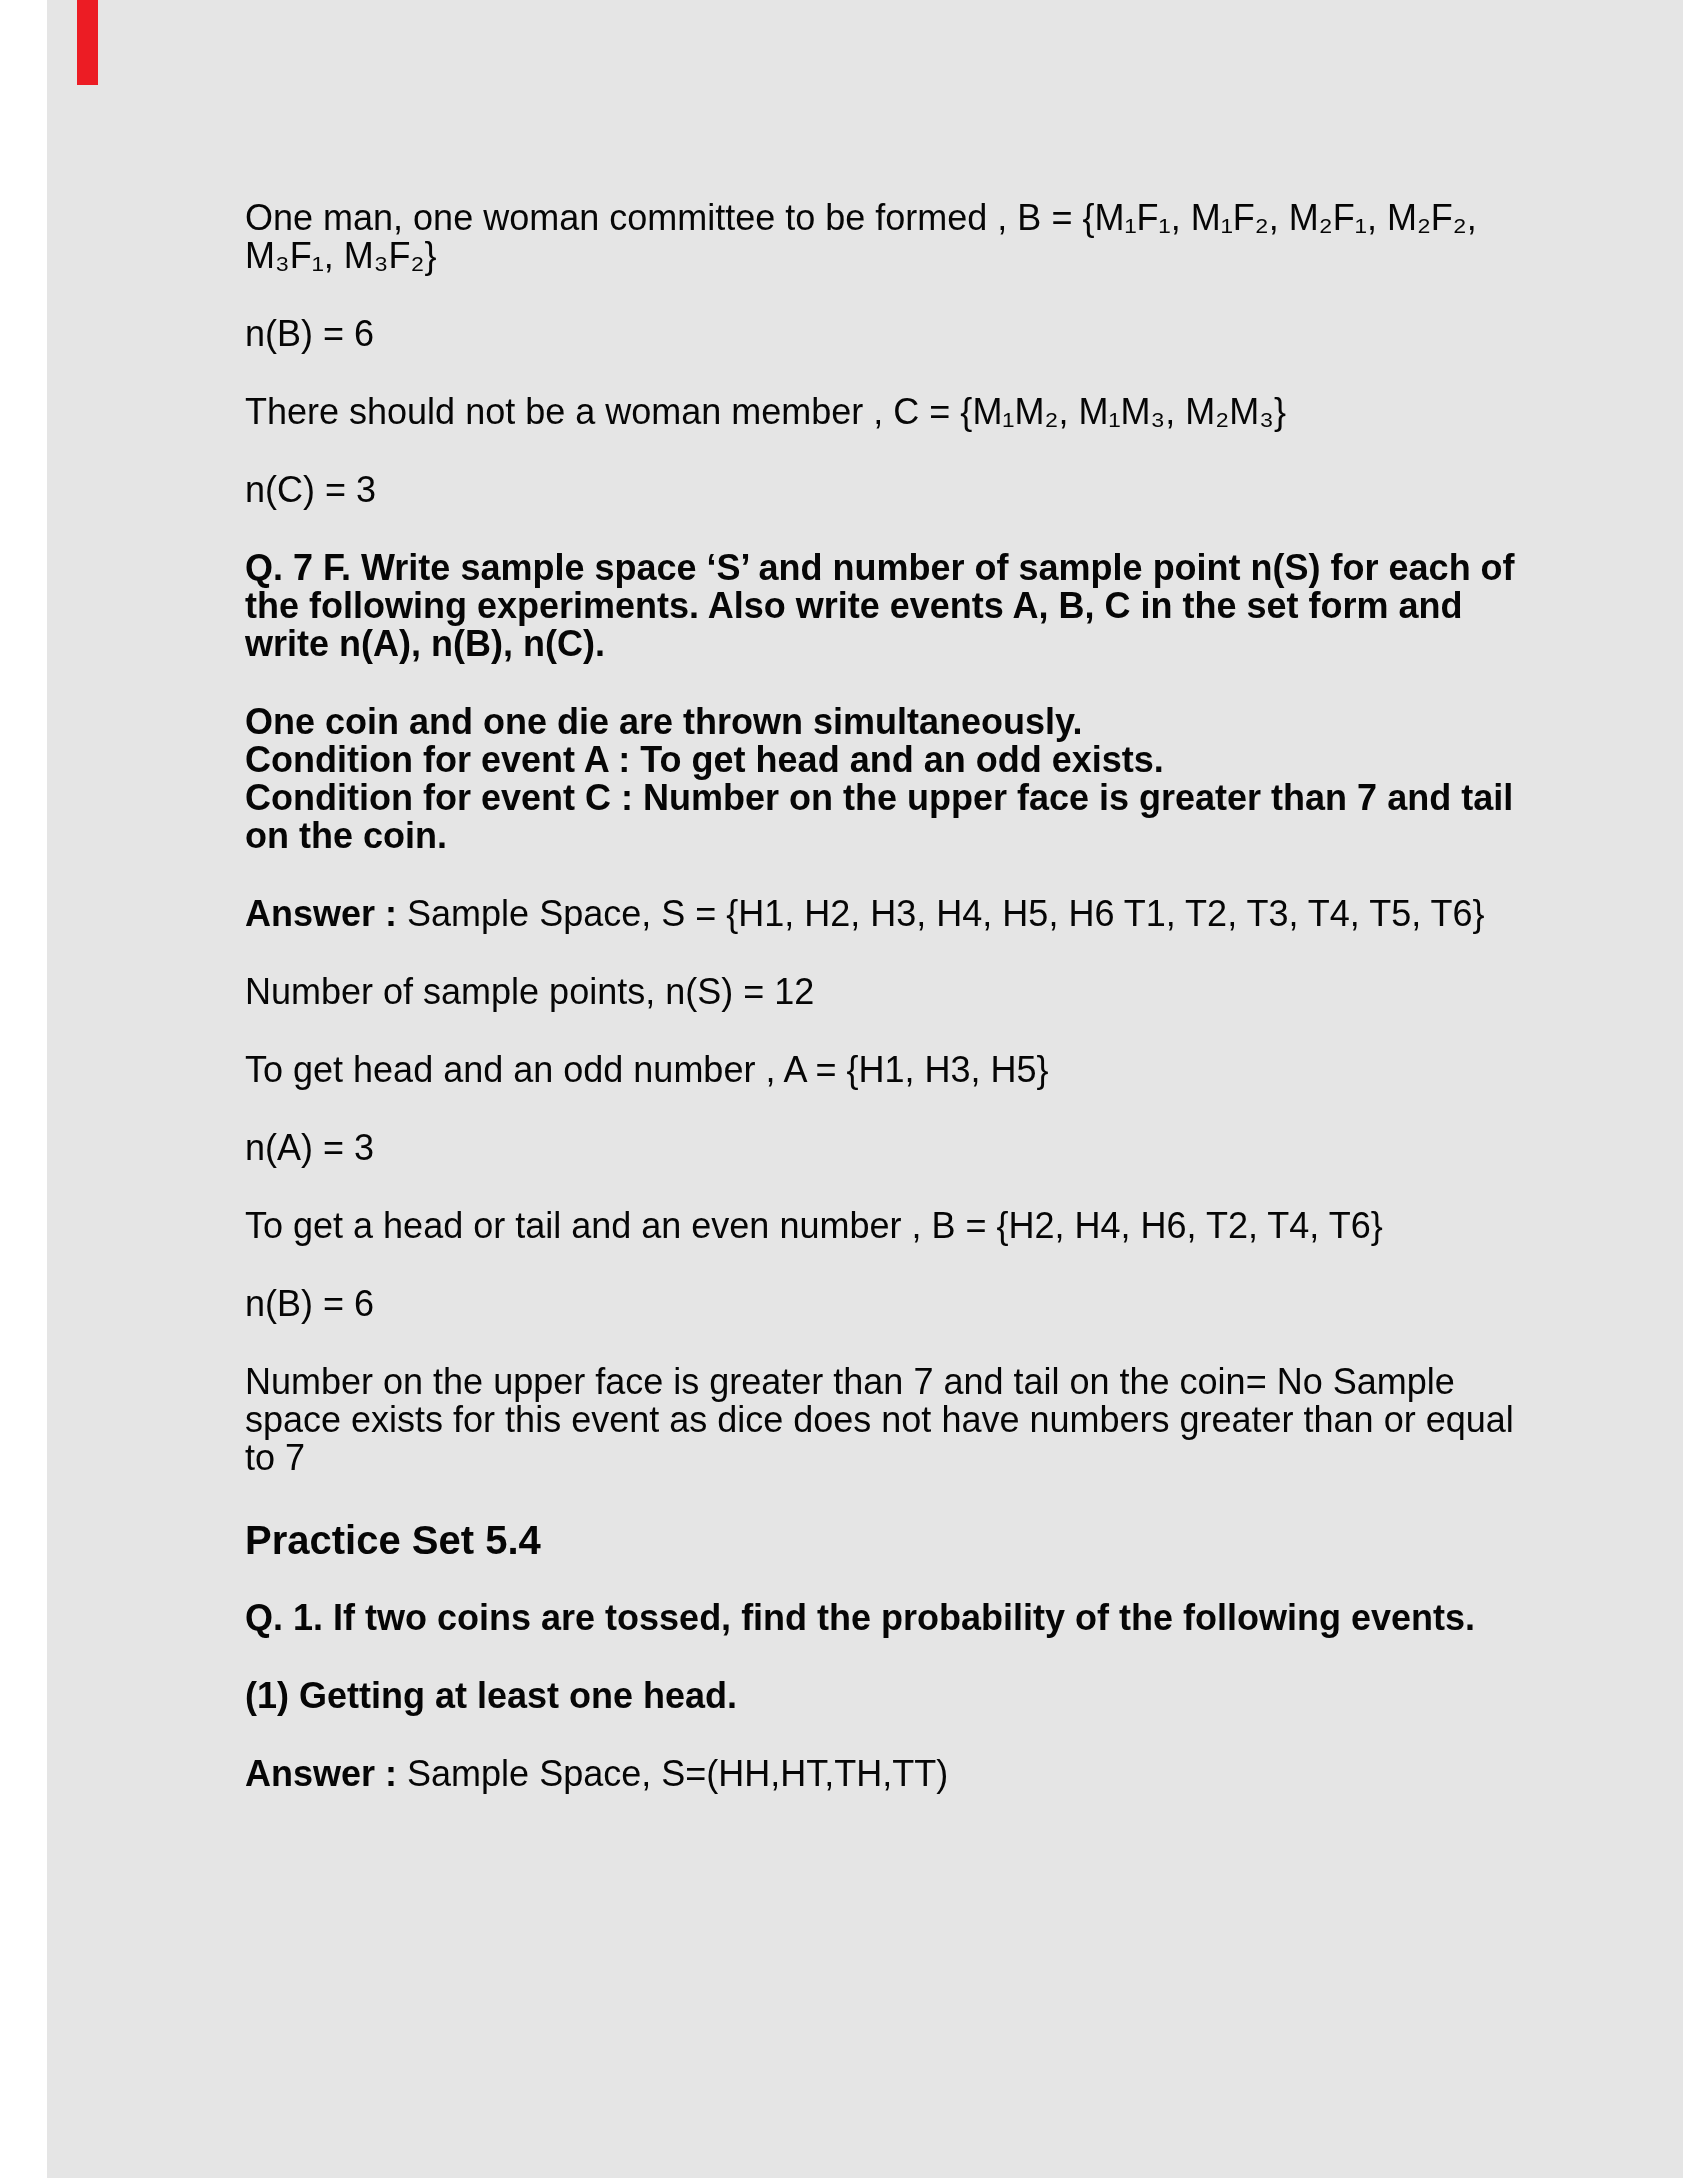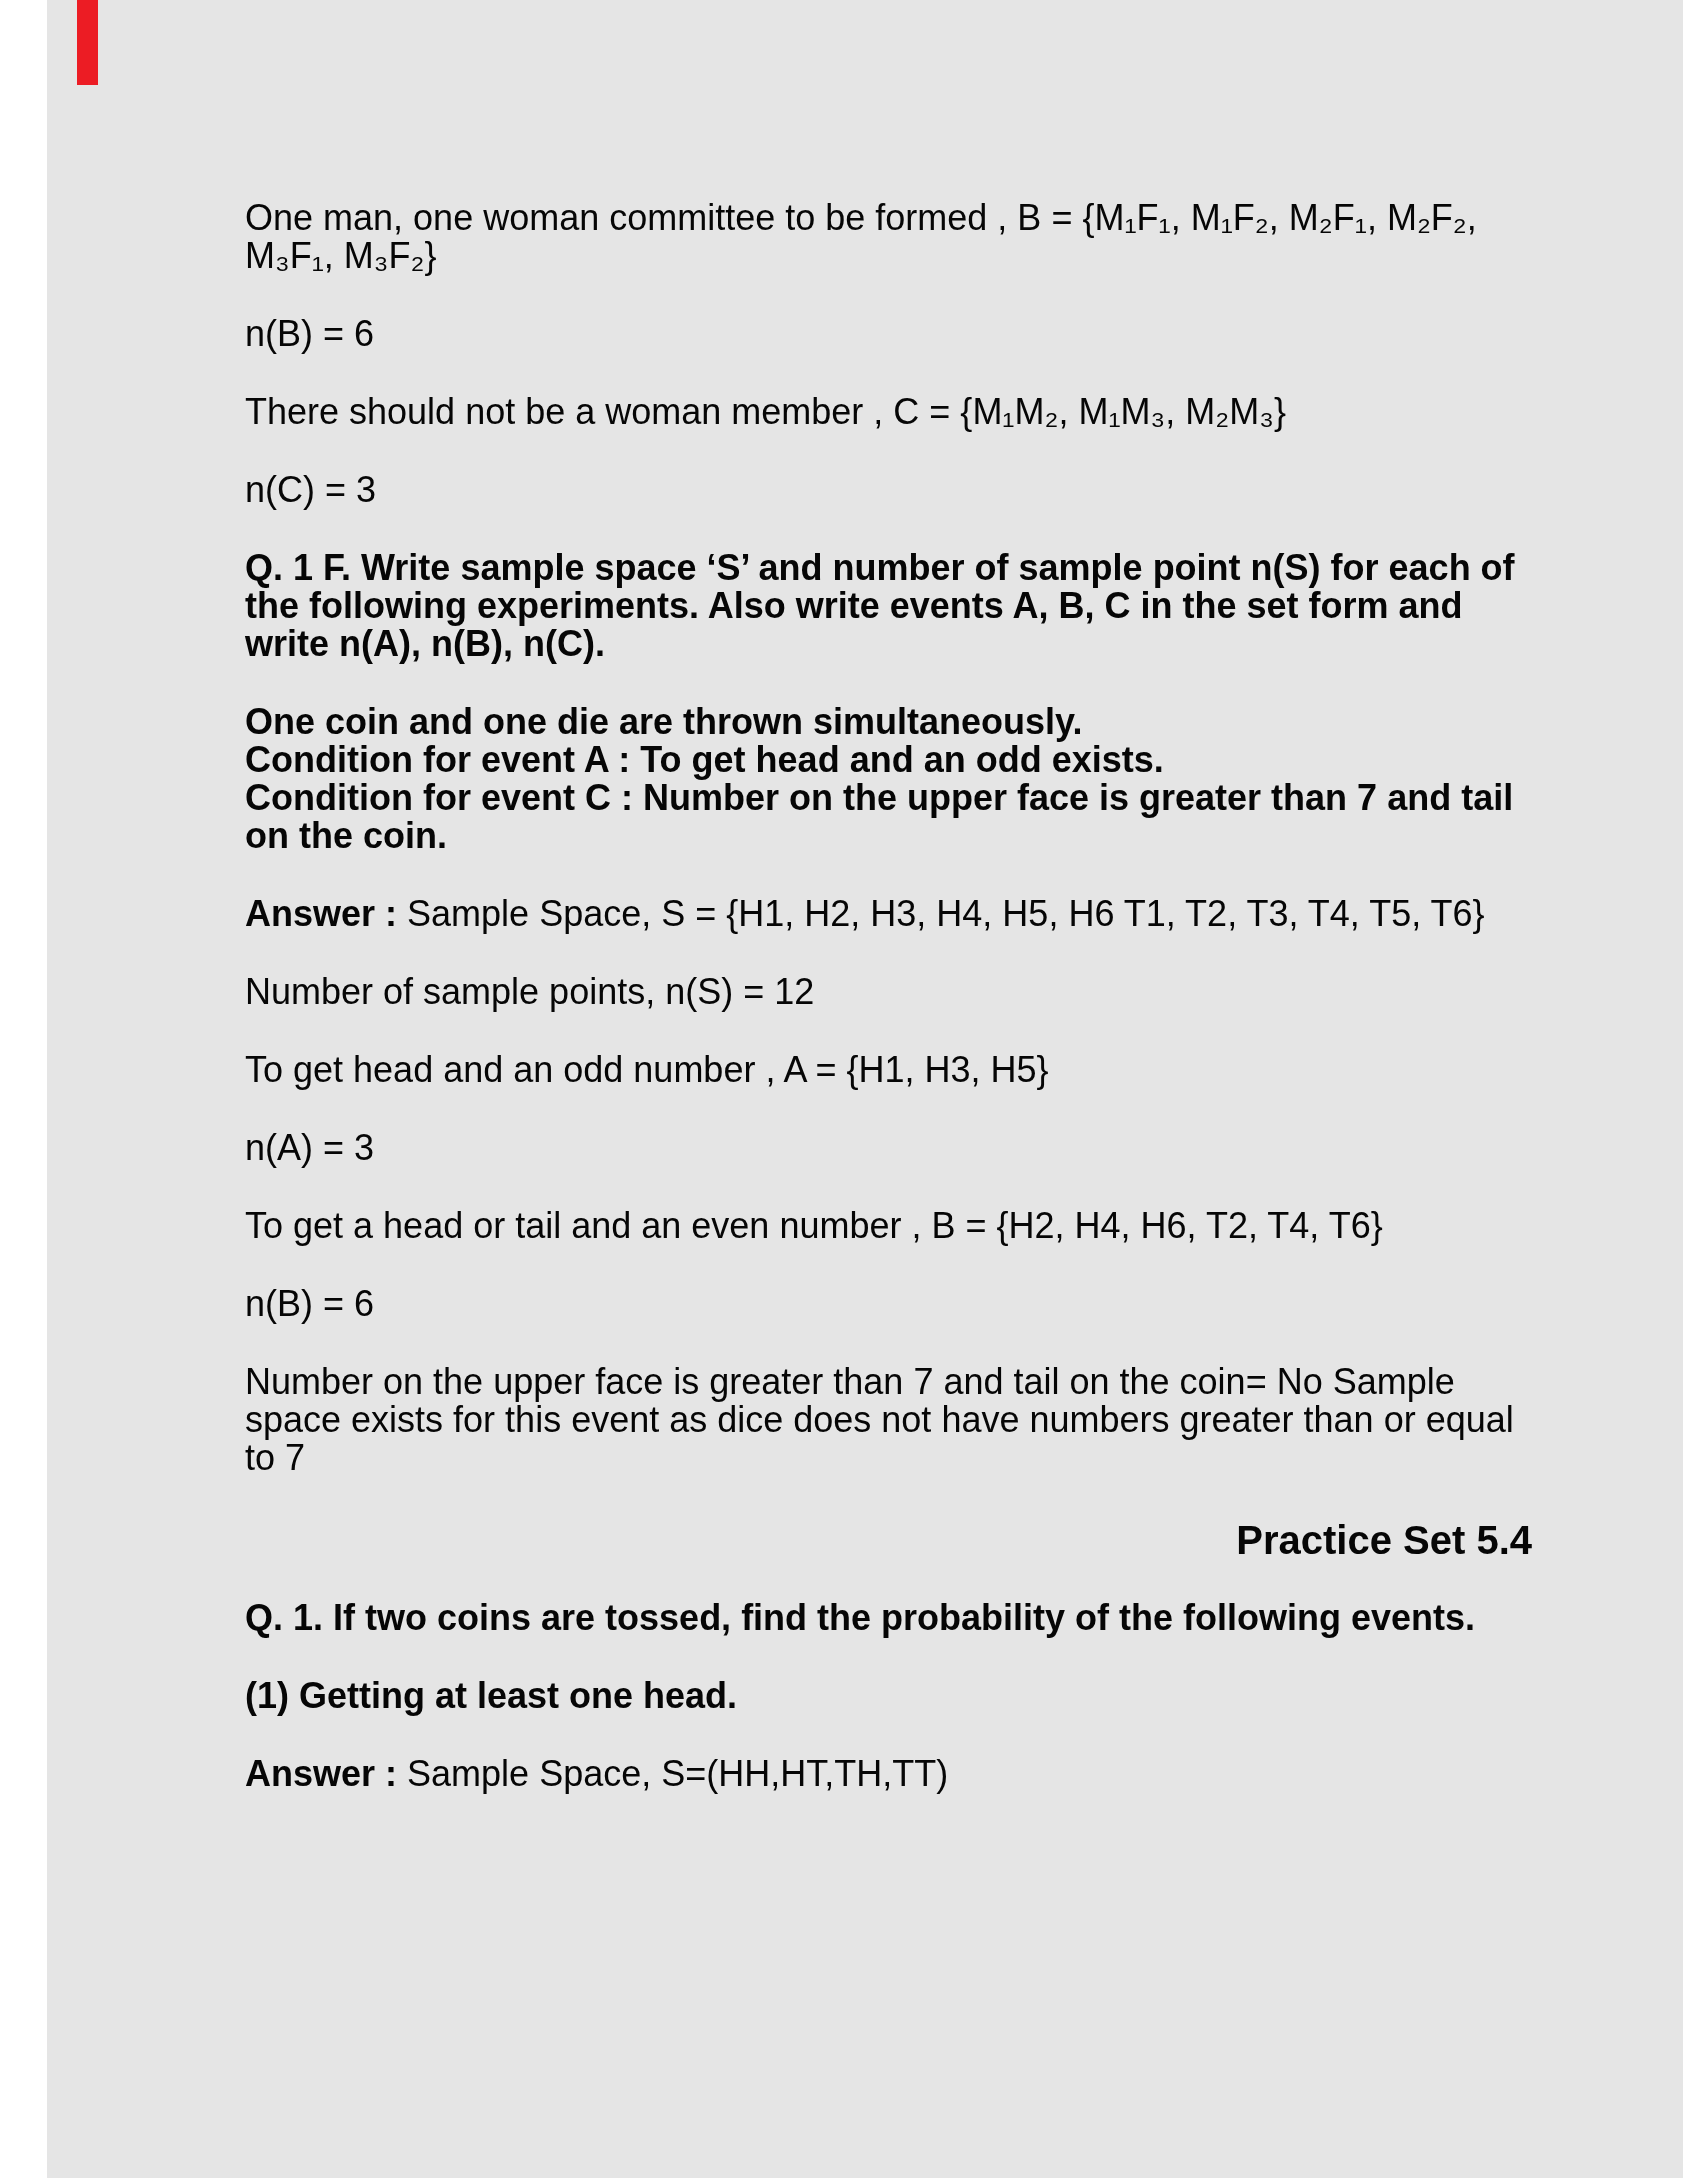--- a/index.html
+++ b/index.html
@@ -38,42 +38,42 @@
     line-height: 38px;
     font-weight: 400;
     letter-spacing: 0;
   }
   .bold { font-weight: 700; }
   .multiline span { display: block; }
   .heading {
     font-size: 40px;
     line-height: 46px;
     font-weight: 700;
-    text-align: right;
+    text-align: left;
     margin: 0 0 36px 0;
   }
 </style>
 </head>
 <body>
 
 <div class="page" style="color: rgb(6, 6, 6); background: #e5e5e5; margin-left: 47px;">
 
   <div class="red-mark" style="background: rgb(236, 28, 36);"></div>
 
   <div class="content">
 
     <p class="para">One man, one woman committee to be formed , B = {M₁F₁, M₁F₂, M₂F₁, M₂F₂, M₃F₁, M₃F₂}</p>
 
     <p class="para">n(B) = 6</p>
 
     <p class="para">There should not be a woman member , C = {M₁M₂, M₁M₃, M₂M₃}</p>
 
     <p class="para">n(C) = 3</p>
 
-    <p class="para bold">Q. 1 F. Write sample space ‘S’ and number of sample point n(S) for each of the following experiments. Also write events A, B, C in the set form and write n(A), n(B), n(C).</p>
+    <p class="para bold">Q. 7 F. Write sample space ‘S’ and number of sample point n(S) for each of the following experiments. Also write events A, B, C in the set form and write n(A), n(B), n(C).</p>
 
     <p class="para bold multiline">
       <span>One coin and one die are thrown simultaneously.</span>
       <span>Condition for event A : To get head and an odd exists.</span>
       <span>Condition for event C : Number on the upper face is greater than 7 and tail on the coin.</span>
     </p>
 
     <p class="para">
       <span class="bold">Answer :</span>
       <span>Sample Space, S = {H1, H2, H3, H4, H5, H6 T1, T2, T3, T4, T5, T6}</span>

